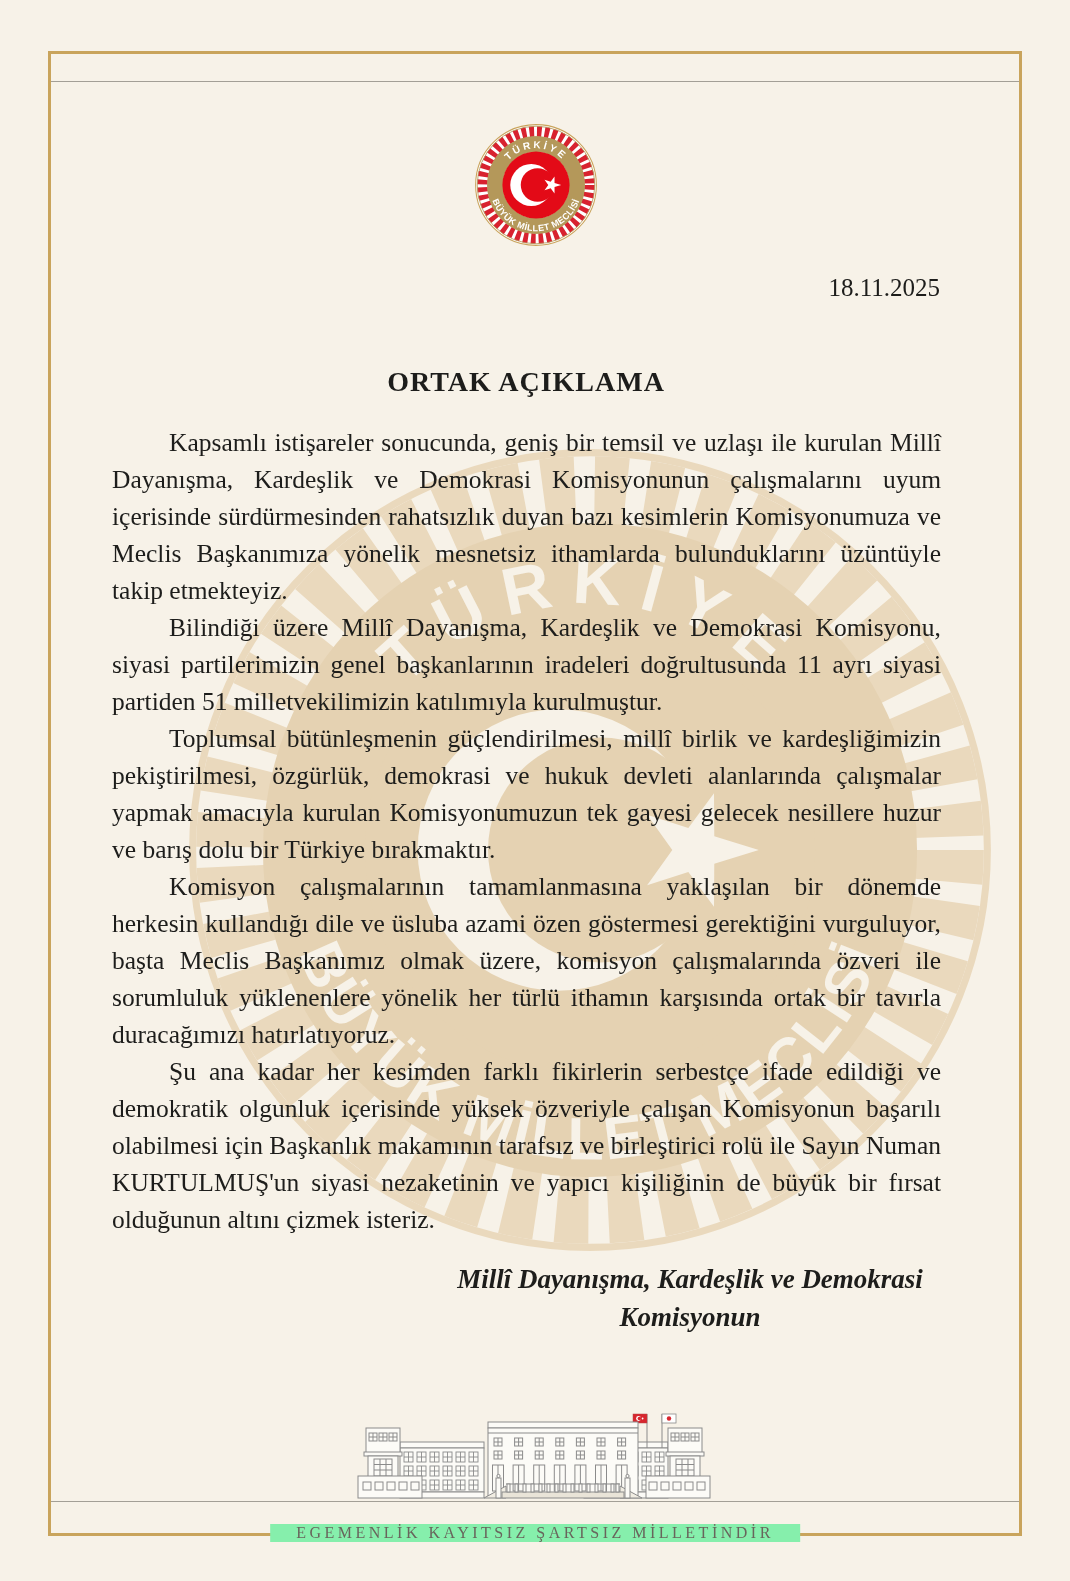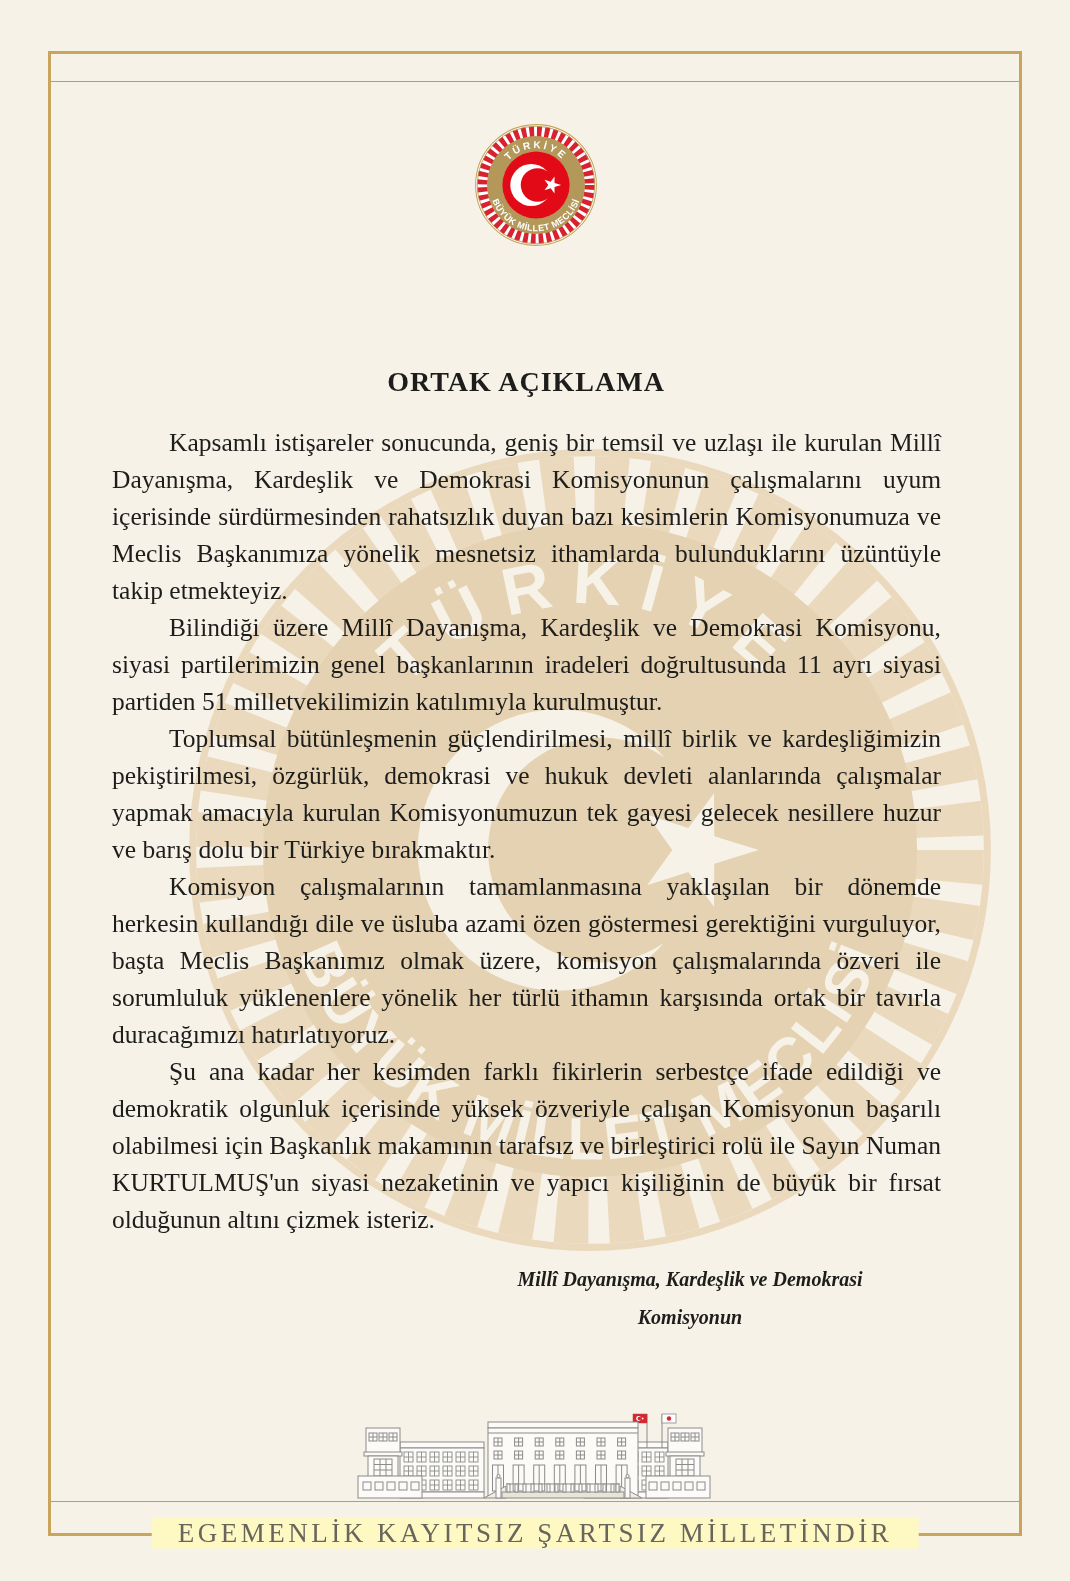--- a/index.html
+++ b/index.html
@@ -32,27 +32,27 @@
     position:absolute;left:112px;top:366px;width:828px;
     text-align:center;font-size:28px;font-weight:bold;letter-spacing:1px;z-index:3;
   }
   .content{
     position:absolute;left:112px;top:424px;width:829px;z-index:3;
     font-size:25.5px;line-height:37px;text-align:justify;
   }
   .content p{margin:0;text-indent:57px;}
   .signature{
     position:absolute;left:440px;top:1260px;width:500px;z-index:3;
-    text-align:center;font-size:20px;font-weight:bold;font-style:italic;line-height:38px;
+    text-align:center;font-size:27px;font-weight:bold;font-style:italic;line-height:38px;
   }
   .building{position:absolute;left:356px;top:1408px;width:356px;height:92px;z-index:3;}
   .motto{
     position:absolute;left:535px;top:1533px;transform:translate(-50%,-50%);
-    background:#fef9c3;padding:0 26px;white-space:nowrap;
-    font-size:27px;letter-spacing:3.5px;color:#68655c;z-index:4;
+    background:#86efac;padding:0 26px;white-space:nowrap;
+    font-size:16px;letter-spacing:3.5px;color:#68655c;z-index:4;
   }
 </style>
 </head>
 <body>
 
 <div class="page">
 
   <svg class="watermark" viewBox="0 0 120 120" aria-hidden="true">
     <circle cx="60" cy="60" r="56.5" fill="none" stroke="#ead9bd" stroke-width="1"></circle>
     <circle cx="60" cy="60" r="51" fill="none" stroke="#ead9bd" stroke-width="10" stroke-dasharray="4.5 2.8"></circle>
@@ -88,20 +88,21 @@
     <path id="lg-top" d="M 25,60 A 35,35 0 0 1 95,60" fill="none"></path>
     <path id="lg-bot" d="M 16,60 A 44,44 0 0 0 104,60" fill="none"></path>
     <text font-family="Liberation Sans, sans-serif" font-size="9.5" font-weight="bold" fill="#ffffff" letter-spacing="2.5">
       <textPath href="#lg-top" startOffset="50%" text-anchor="middle">TÜRKİYE</textPath>
     </text>
     <text font-family="Liberation Sans, sans-serif" font-size="8.5" font-weight="bold" fill="#ffffff" letter-spacing="0.4">
       <textPath href="#lg-bot" startOffset="50%" text-anchor="middle">BÜYÜK MİLLET MECLİSİ</textPath>
     </text>
   </svg>
 
+  <div class="dateline">18.11.2025</div>
 
   <div class="doc-title">ORTAK AÇIKLAMA</div>
 
   <div class="content">
     <p>Kapsamlı istişareler sonucunda, geniş bir temsil ve uzlaşı ile kurulan Millî Dayanışma, Kardeşlik ve Demokrasi Komisyonunun çalışmalarını uyum içerisinde sürdürmesinden rahatsızlık duyan bazı kesimlerin Komisyonumuza ve Meclis Başkanımıza yönelik mesnetsiz ithamlarda bulunduklarını üzüntüyle takip etmekteyiz.</p>
     <p>Bilindiği üzere Millî Dayanışma, Kardeşlik ve Demokrasi Komisyonu, siyasi partilerimizin genel başkanlarının iradeleri doğrultusunda 11 ayrı siyasi partiden 51 milletvekilimizin katılımıyla kurulmuştur.</p>
     <p>Toplumsal bütünleşmenin güçlendirilmesi, millî birlik ve kardeşliğimizin pekiştirilmesi, özgürlük, demokrasi ve hukuk devleti alanlarında çalışmalar yapmak amacıyla kurulan Komisyonumuzun tek gayesi gelecek nesillere huzur ve barış dolu bir Türkiye bırakmaktır.</p>
     <p>Komisyon çalışmalarının tamamlanmasına yaklaşılan bir dönemde herkesin kullandığı dile ve üsluba azami özen göstermesi gerektiğini vurguluyor, başta Meclis Başkanımız olmak üzere, komisyon çalışmalarında özveri ile sorumluluk yüklenenlere yönelik her türlü ithamın karşısında ortak bir tavırla duracağımızı hatırlatıyoruz.</p>
     <p>Şu ana kadar her kesimden farklı fikirlerin serbestçe ifade edildiği ve demokratik olgunluk içerisinde yüksek özveriyle çalışan Komisyonun başarılı olabilmesi için Başkanlık makamının tarafsız ve birleştirici rolü ile Sayın Numan KURTULMUŞ'un siyasi nezaketinin ve yapıcı kişiliğinin de büyük bir fırsat olduğunun altını çizmek isteriz.</p>
   </div>

